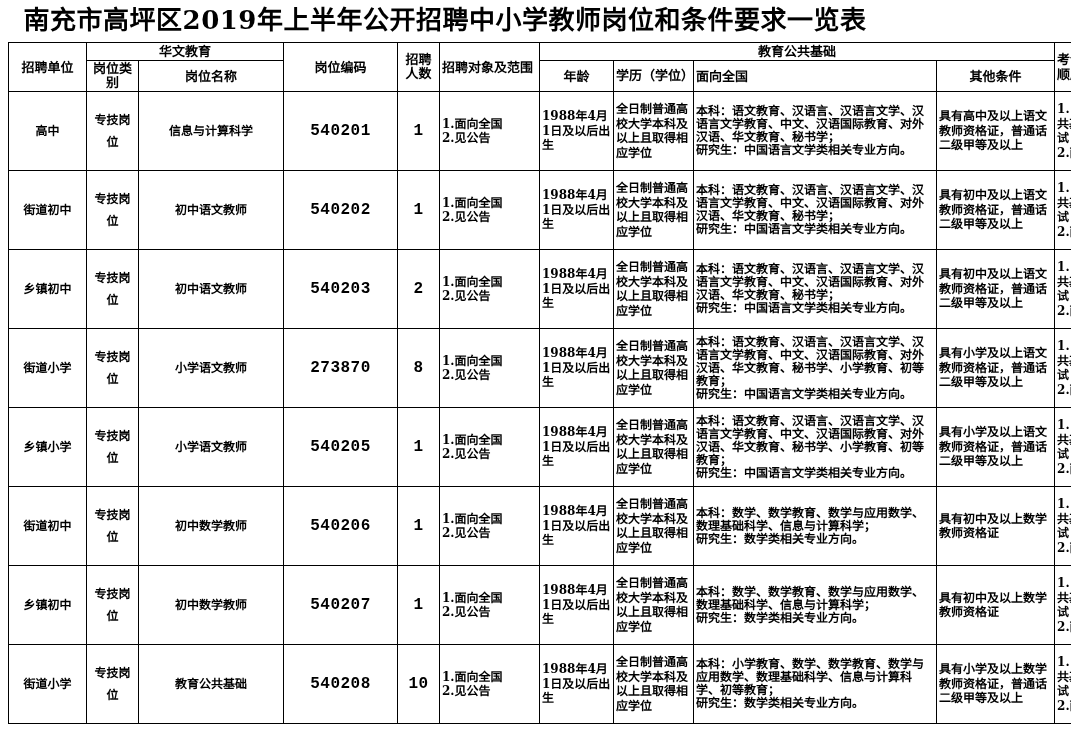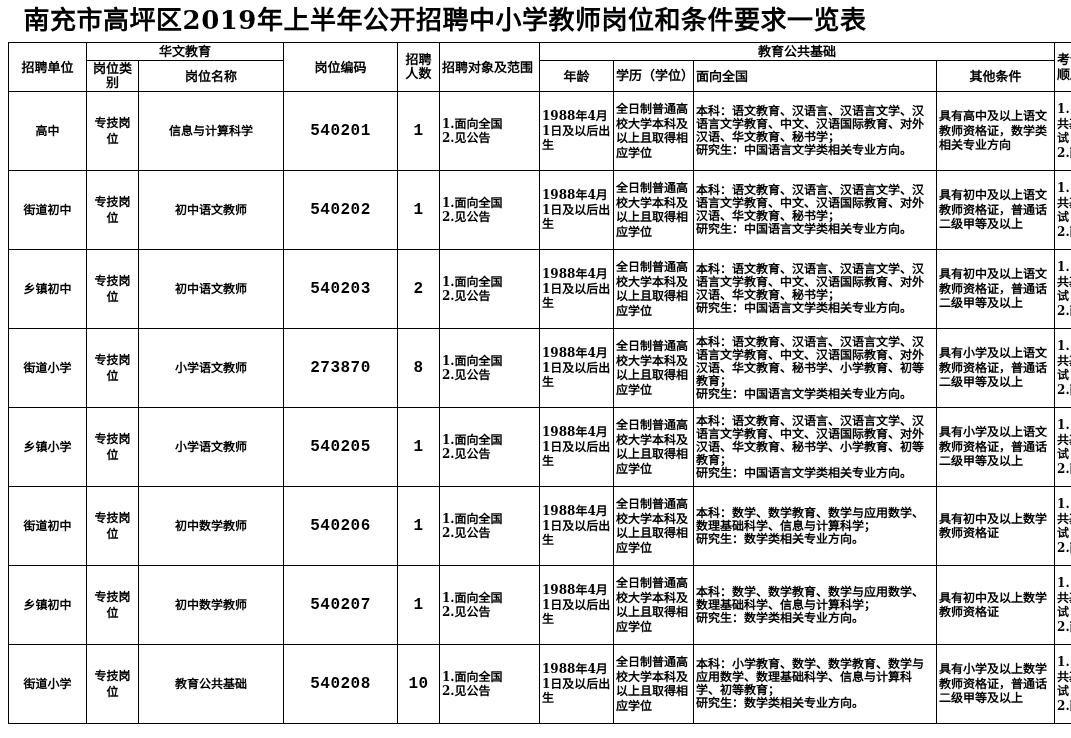--- a/index.html
+++ b/index.html
@@ -70,21 +70,21 @@
   }
   td.c-unit,
   td.c-type,
   td.c-name,
   td.c-code,
   td.c-count {
     text-align: center;
     white-space: nowrap;
   }
   td.c-type {
-    line-height: 16px;
+    line-height: 22px;
     white-space: normal;
     word-break: break-all;
     margin-left: 8px;
   }
   td.c-code, td.c-count {
     font-family: Liberation Mono, monospace;
     font-size: 16px;
     letter-spacing: 0.5px;
     text-align: center;
   }
@@ -173,21 +173,21 @@
           <td class="c-type">专技岗位</td>
           <td class="c-name">信息与计算科学</td>
           <td class="c-code">540201</td>
           <td class="c-count">1</td>
           <td class="c-scope">1.面向全国
 2.见公告</td>
           <td class="c-age">1988年4月1日及以后出生</td>
           <td class="c-edu">全日制普通高校大学本科及以上且取得相应学位</td>
           <td class="c-major">本科：语文教育、汉语言、汉语言文学、汉语言文学教育、中文、汉语国际教育、对外汉语、华文教育、秘书学；
 研究生：中国语言文学类相关专业方向。</td>
-          <td class="c-other">具有高中及以上语文教师资格证，数学类相关专业方向</td>
+          <td class="c-other">具有高中及以上语文教师资格证，普通话二级甲等及以上</td>
           <td class="c-exam">1.《教育公共基础》笔试
 2.面试</td>
         </tr>
         <tr>
           <td class="c-unit">街道初中</td>
           <td class="c-type">专技岗位</td>
           <td class="c-name">初中语文教师</td>
           <td class="c-code">540202</td>
           <td class="c-count">1</td>
           <td class="c-scope">1.面向全国

